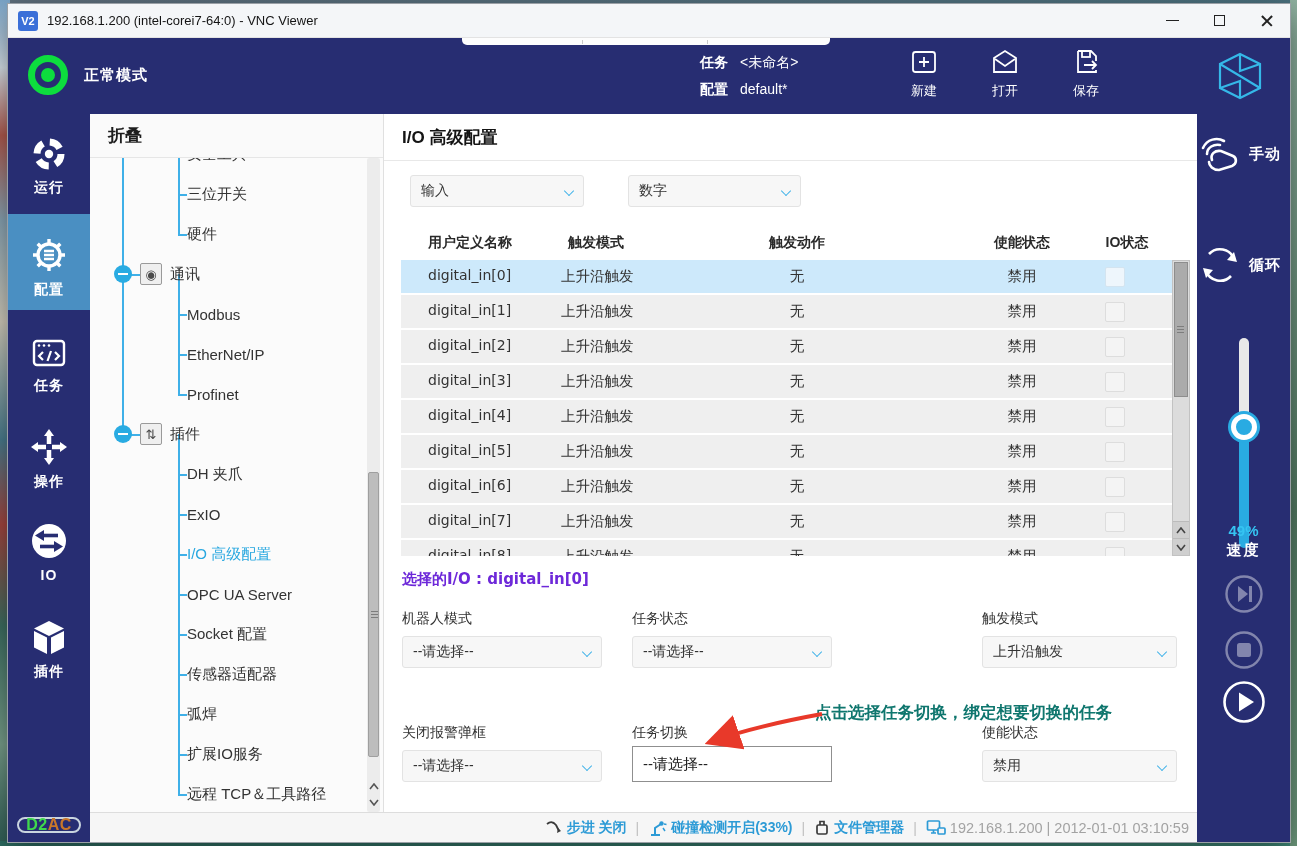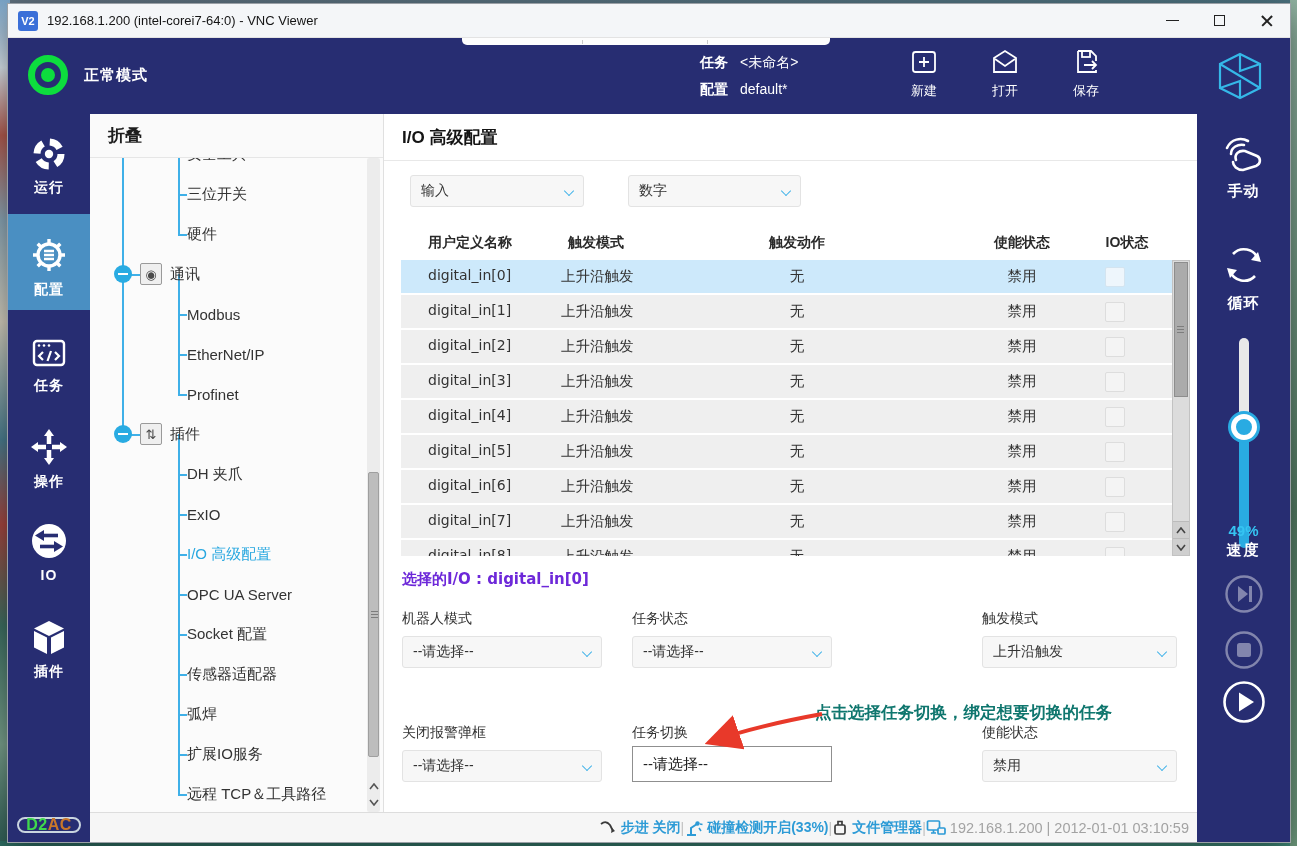--- a/index.html
+++ b/index.html
@@ -103,29 +103,29 @@
 
   .flabel { position:absolute; font-size:14px; color:#333; }
   .fsel { width:200px; }
   .fsel3 { width:195px; }
   .taskbox { position:absolute; left:248px; top:632px; width:200px; height:36px; background:#fff; border:1px solid #8f8f8f; display:flex; align-items:center; padding:0 10px; font-size:15px; color:#222; cursor:pointer; }
 
   .annot { position:absolute; left:431px; top:588px; color:#0f766e; font-size:16.5px; font-weight:bold; }
   .annot-arrow { position:absolute; left:0; top:0; pointer-events:none; }
 
   
-  .statusbar { position:absolute; left:82px; right:93px; bottom:0; height:30px; background:#f6f6f6; border-top:1px solid #ddd; display:flex; align-items:center; justify-content:flex-end; padding-right:8px; font-size:14px; }
+  .statusbar { position:absolute; left:82px; right:93px; bottom:0; height:30px; background:#f6f6f6; border-top:1px solid #ddd; display:flex; align-items:center; justify-content:flex-end; gap:9px; padding-right:8px; font-size:14px; }
   .st-blue { color:#2d9bd6; font-weight:bold; }
   .st-gray { color:#a3a3a3; font-size:14.5px; }
   .st-sep { color:#c0c0c0; font-weight:normal; }
   .st-item { display:flex; align-items:center; gap:4px; cursor:pointer; }
 
   
   .rail { position:absolute; left:1189px; top:110px; width:93px; bottom:0; background:#272d72; }
-  .rail-item { position:absolute; left:0; width:93px; display:flex; flex-direction:column; align-items:center; gap:6px; color:#fff; font-size:15px; font-weight:bold; letter-spacing:1px; cursor:pointer; }
+  .rail-item { position:absolute; left:0; width:93px; display:flex; align-items:center; gap:6px; color:#fff; font-size:15px; font-weight:bold; letter-spacing:1px; cursor:pointer; }
   .slider { position:absolute; left:42px; top:224px; width:10px; height:210px; }
   .slider .track-top { position:absolute; left:0; top:0; width:10px; height:94px; background:#e9e9e9; border-radius:5px 5px 0 0; }
   .slider .track-bot { position:absolute; left:0; top:94px; width:10px; height:116px; background:#29abe2; border-radius:0 0 5px 5px; }
   .slider .handle { position:absolute; left:-8px; top:76px; width:26px; height:26px; border-radius:50%; background:#29abe2; border:5px solid #fff; box-shadow:0 0 0 3px #29abe2; cursor:grab; }
   .speed-val { position:absolute; left:0; top:408px; width:93px; text-align:center; color:#35c4f2; font-size:15px; font-weight:bold; }
   .speed-lab { position:absolute; left:0; top:427px; width:93px; text-align:center; color:#fff; font-size:15px; font-weight:bold; letter-spacing:2px; }
   .pbtn { position:absolute; left:50%; transform:translateX(-50%); cursor:pointer; }
   .dim { opacity:.42; }
 </style>
 </head>

